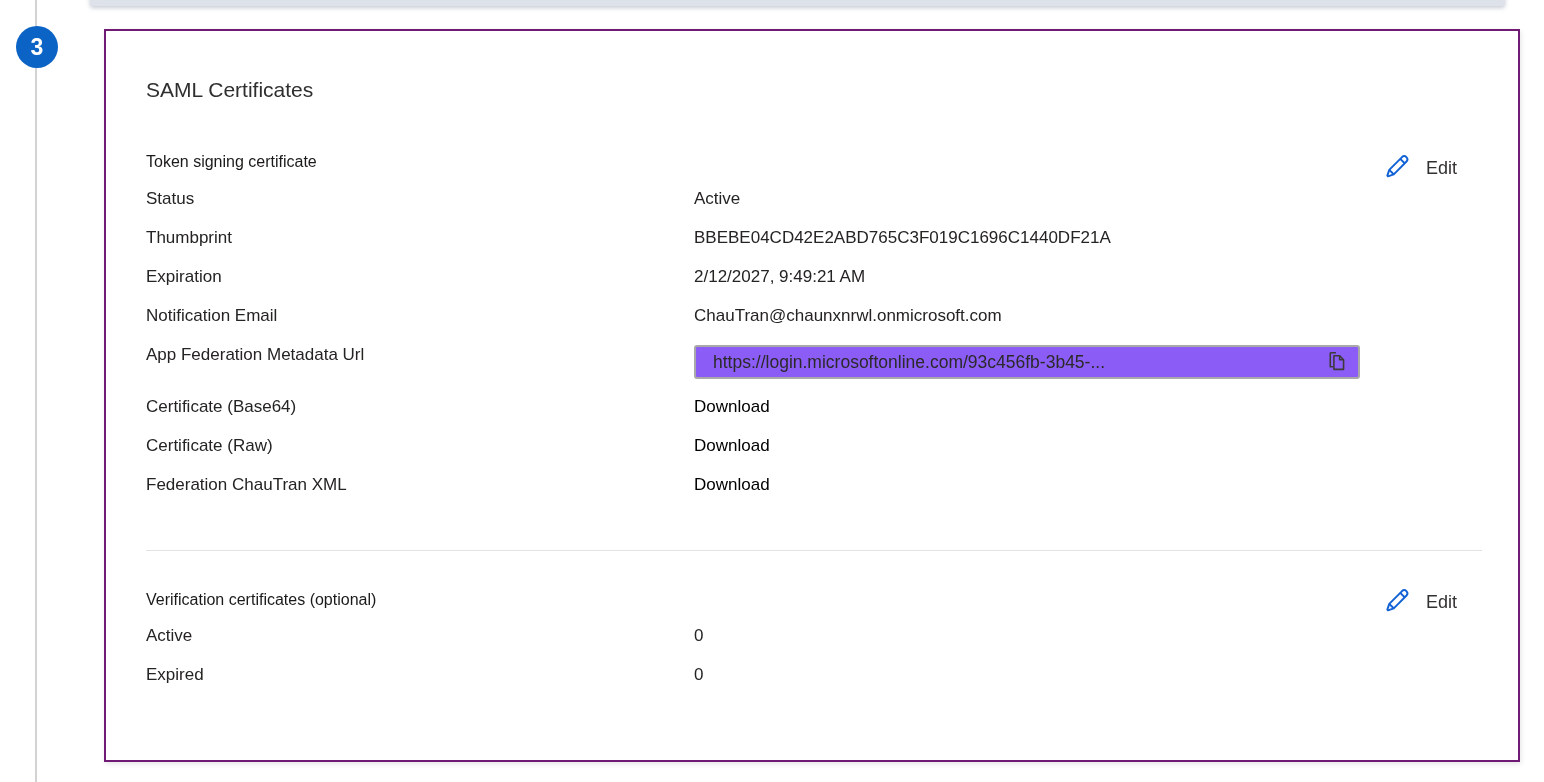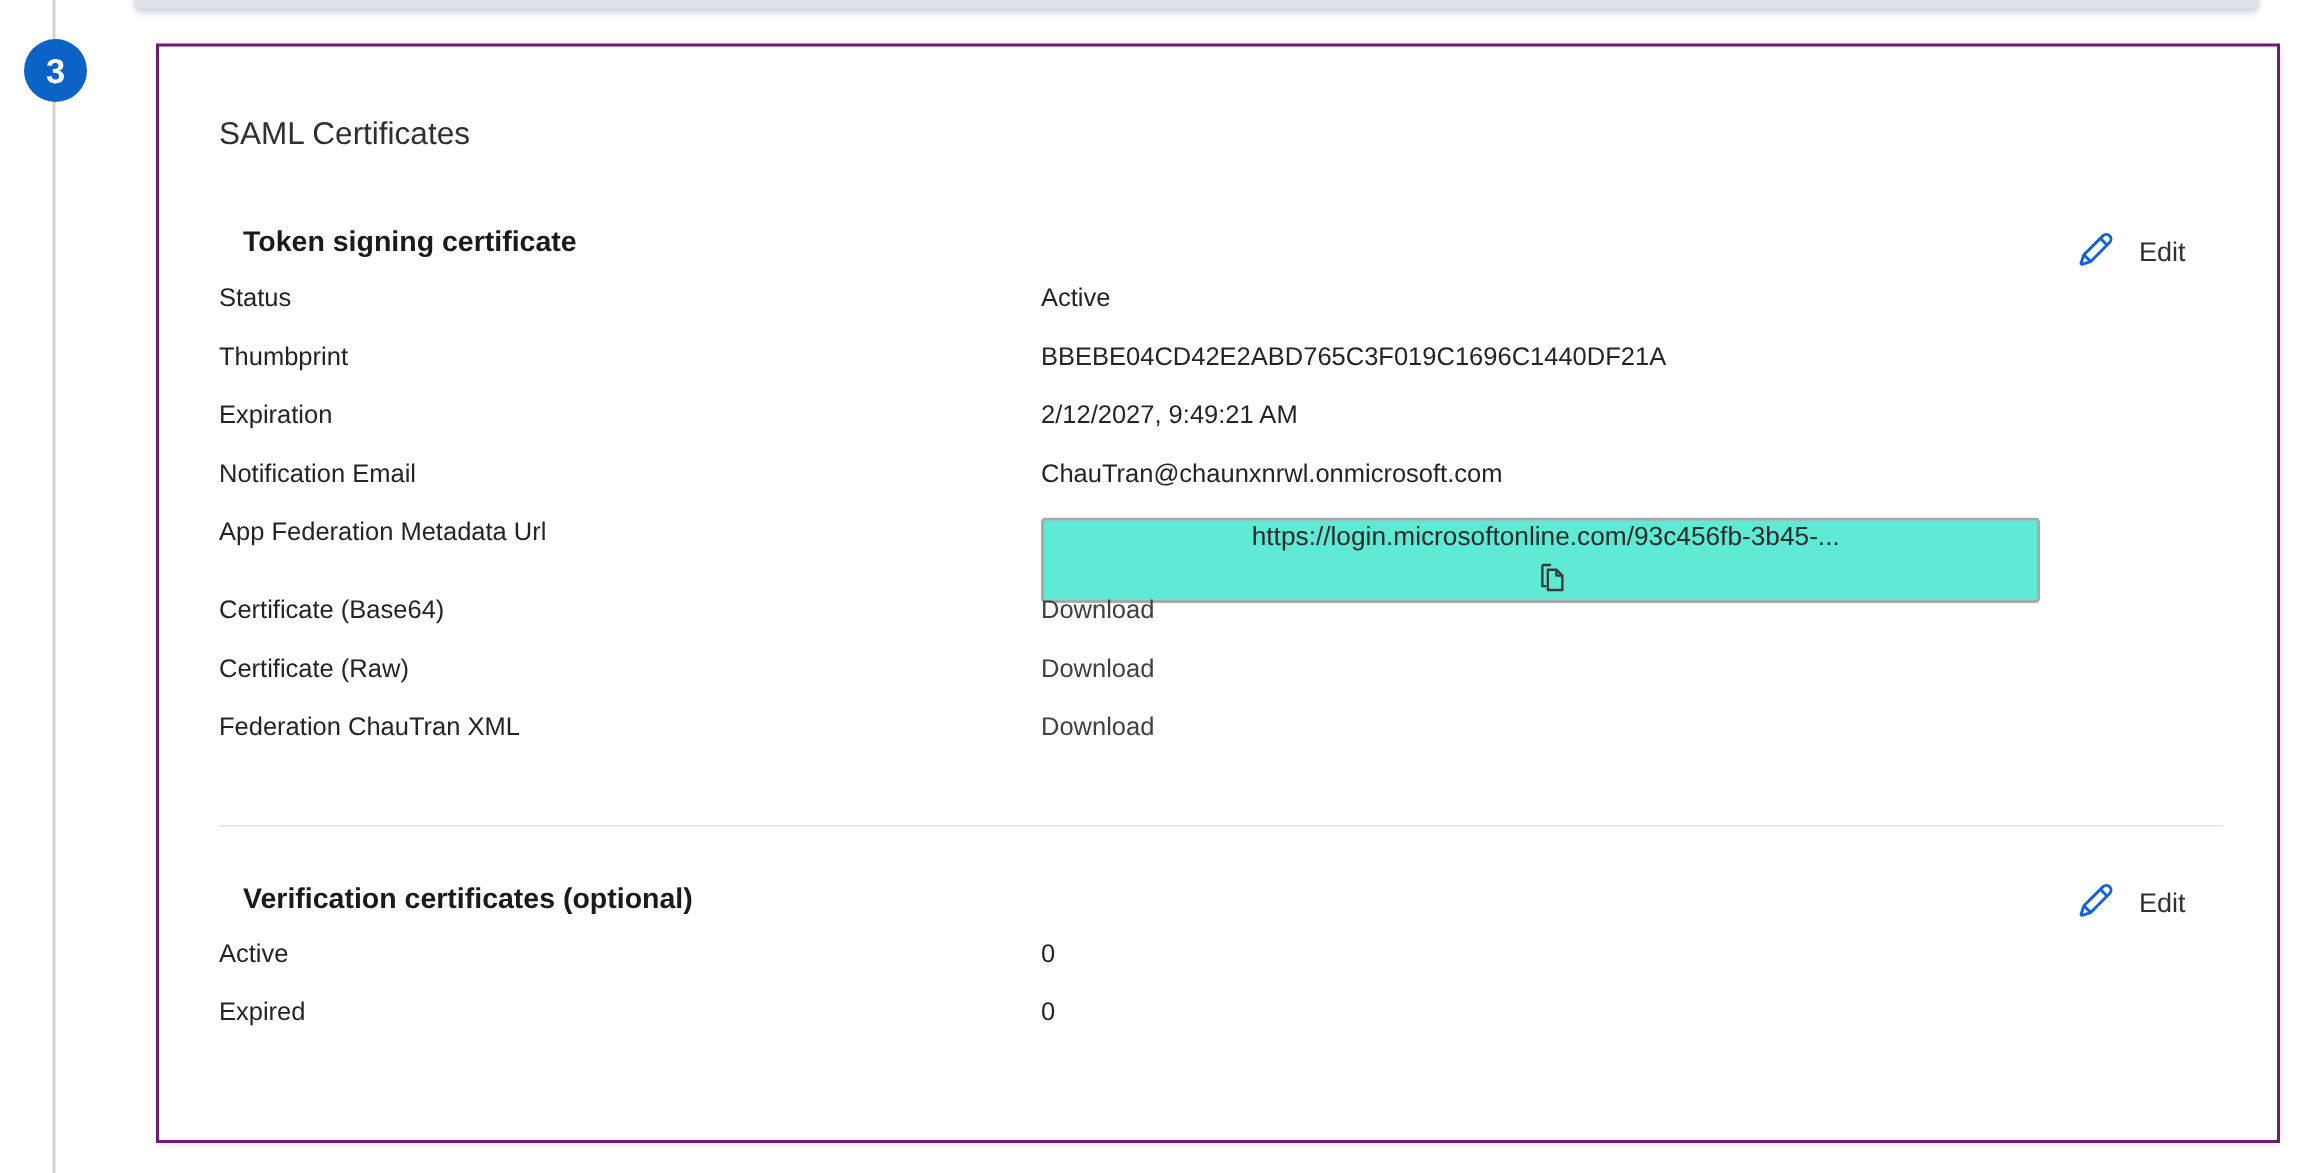--- a/index.html
+++ b/index.html
@@ -73,25 +73,24 @@
 
   .card-title {
     margin-top: 30px;
     font-size: 21px;
     line-height: 28px;
     color: #2f2f2f;
   }
 
   .section-heading {
     margin-top: 46px;
-    font-size: 19px;
+    font-size: 16px;
     line-height: 24px;
-    font-weight: 700;
+    font-weight: 400;
     color: #1b1a19;
-    margin-left: 16px;
   }
   .section-heading.second {
     margin-top: 37px;
   }
 
   .rows {
     margin-top: 15px;
   }
   .rows.second {
     margin-top: 14px;
@@ -119,48 +118,47 @@
   }
   .row.first-download {
     margin-top: 6px;
   }
 
   .url-box {
     display: flex;
     align-items: center;
     box-sizing: border-box;
     width: 666px;
-    height: 57px;
-    background: #5eead4;
+    height: 34px;
+    background: #8b5cf6;
     border: 2px solid #a9a9a9;
     border-radius: 3px;
     padding: 0 10px 0 17px;
     cursor: pointer;
-    flex-direction: column;
   }
   .url-text {
     flex: 1;
     font-size: 17.5px;
     color: #2b2a29;
     white-space: nowrap;
     overflow: hidden;
   }
   .copy-btn {
     flex: 0 0 auto;
     margin-left: 8px;
     display: flex;
     align-items: center;
     cursor: pointer;
     background: none;
     border: none;
     padding: 0;
   }
 
   .download-link {
-    color: #404040;
+    color: #000000;
     text-decoration: none;
     cursor: pointer;
   }
 
   .divider {
     margin-top: 36px;
     height: 1px;
     background: #e3e3e3;
     width: 1336px;
   }

